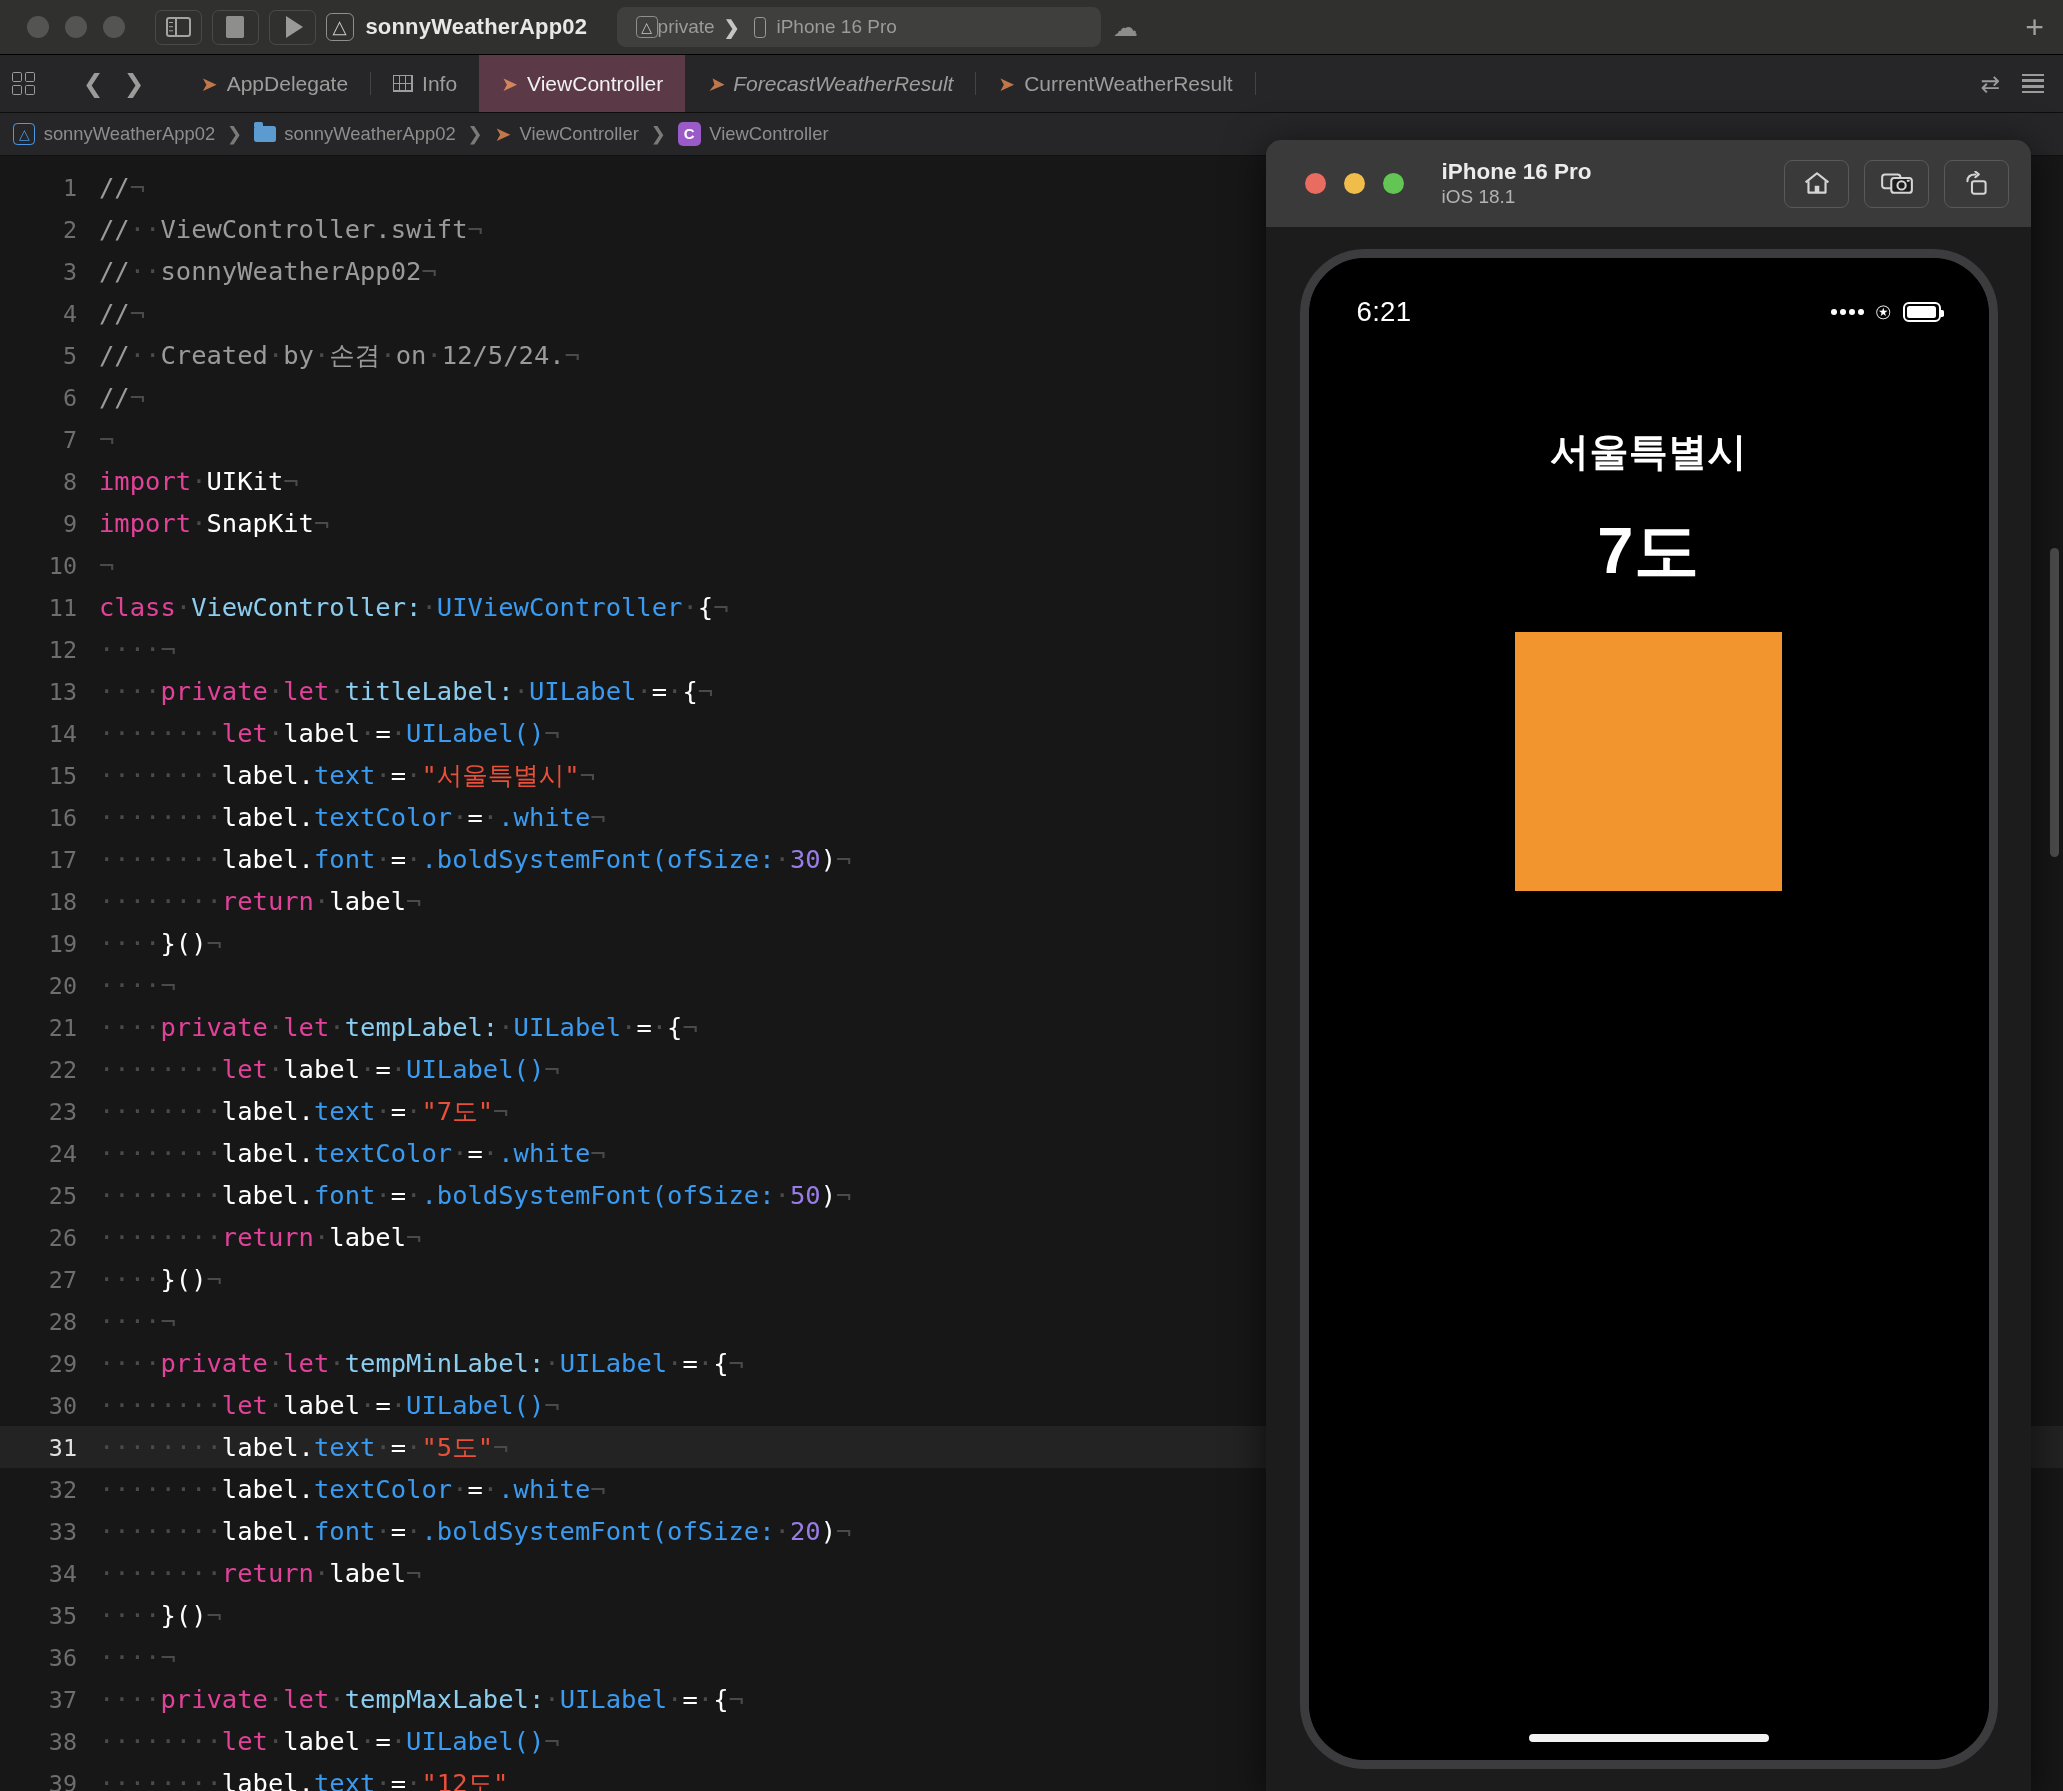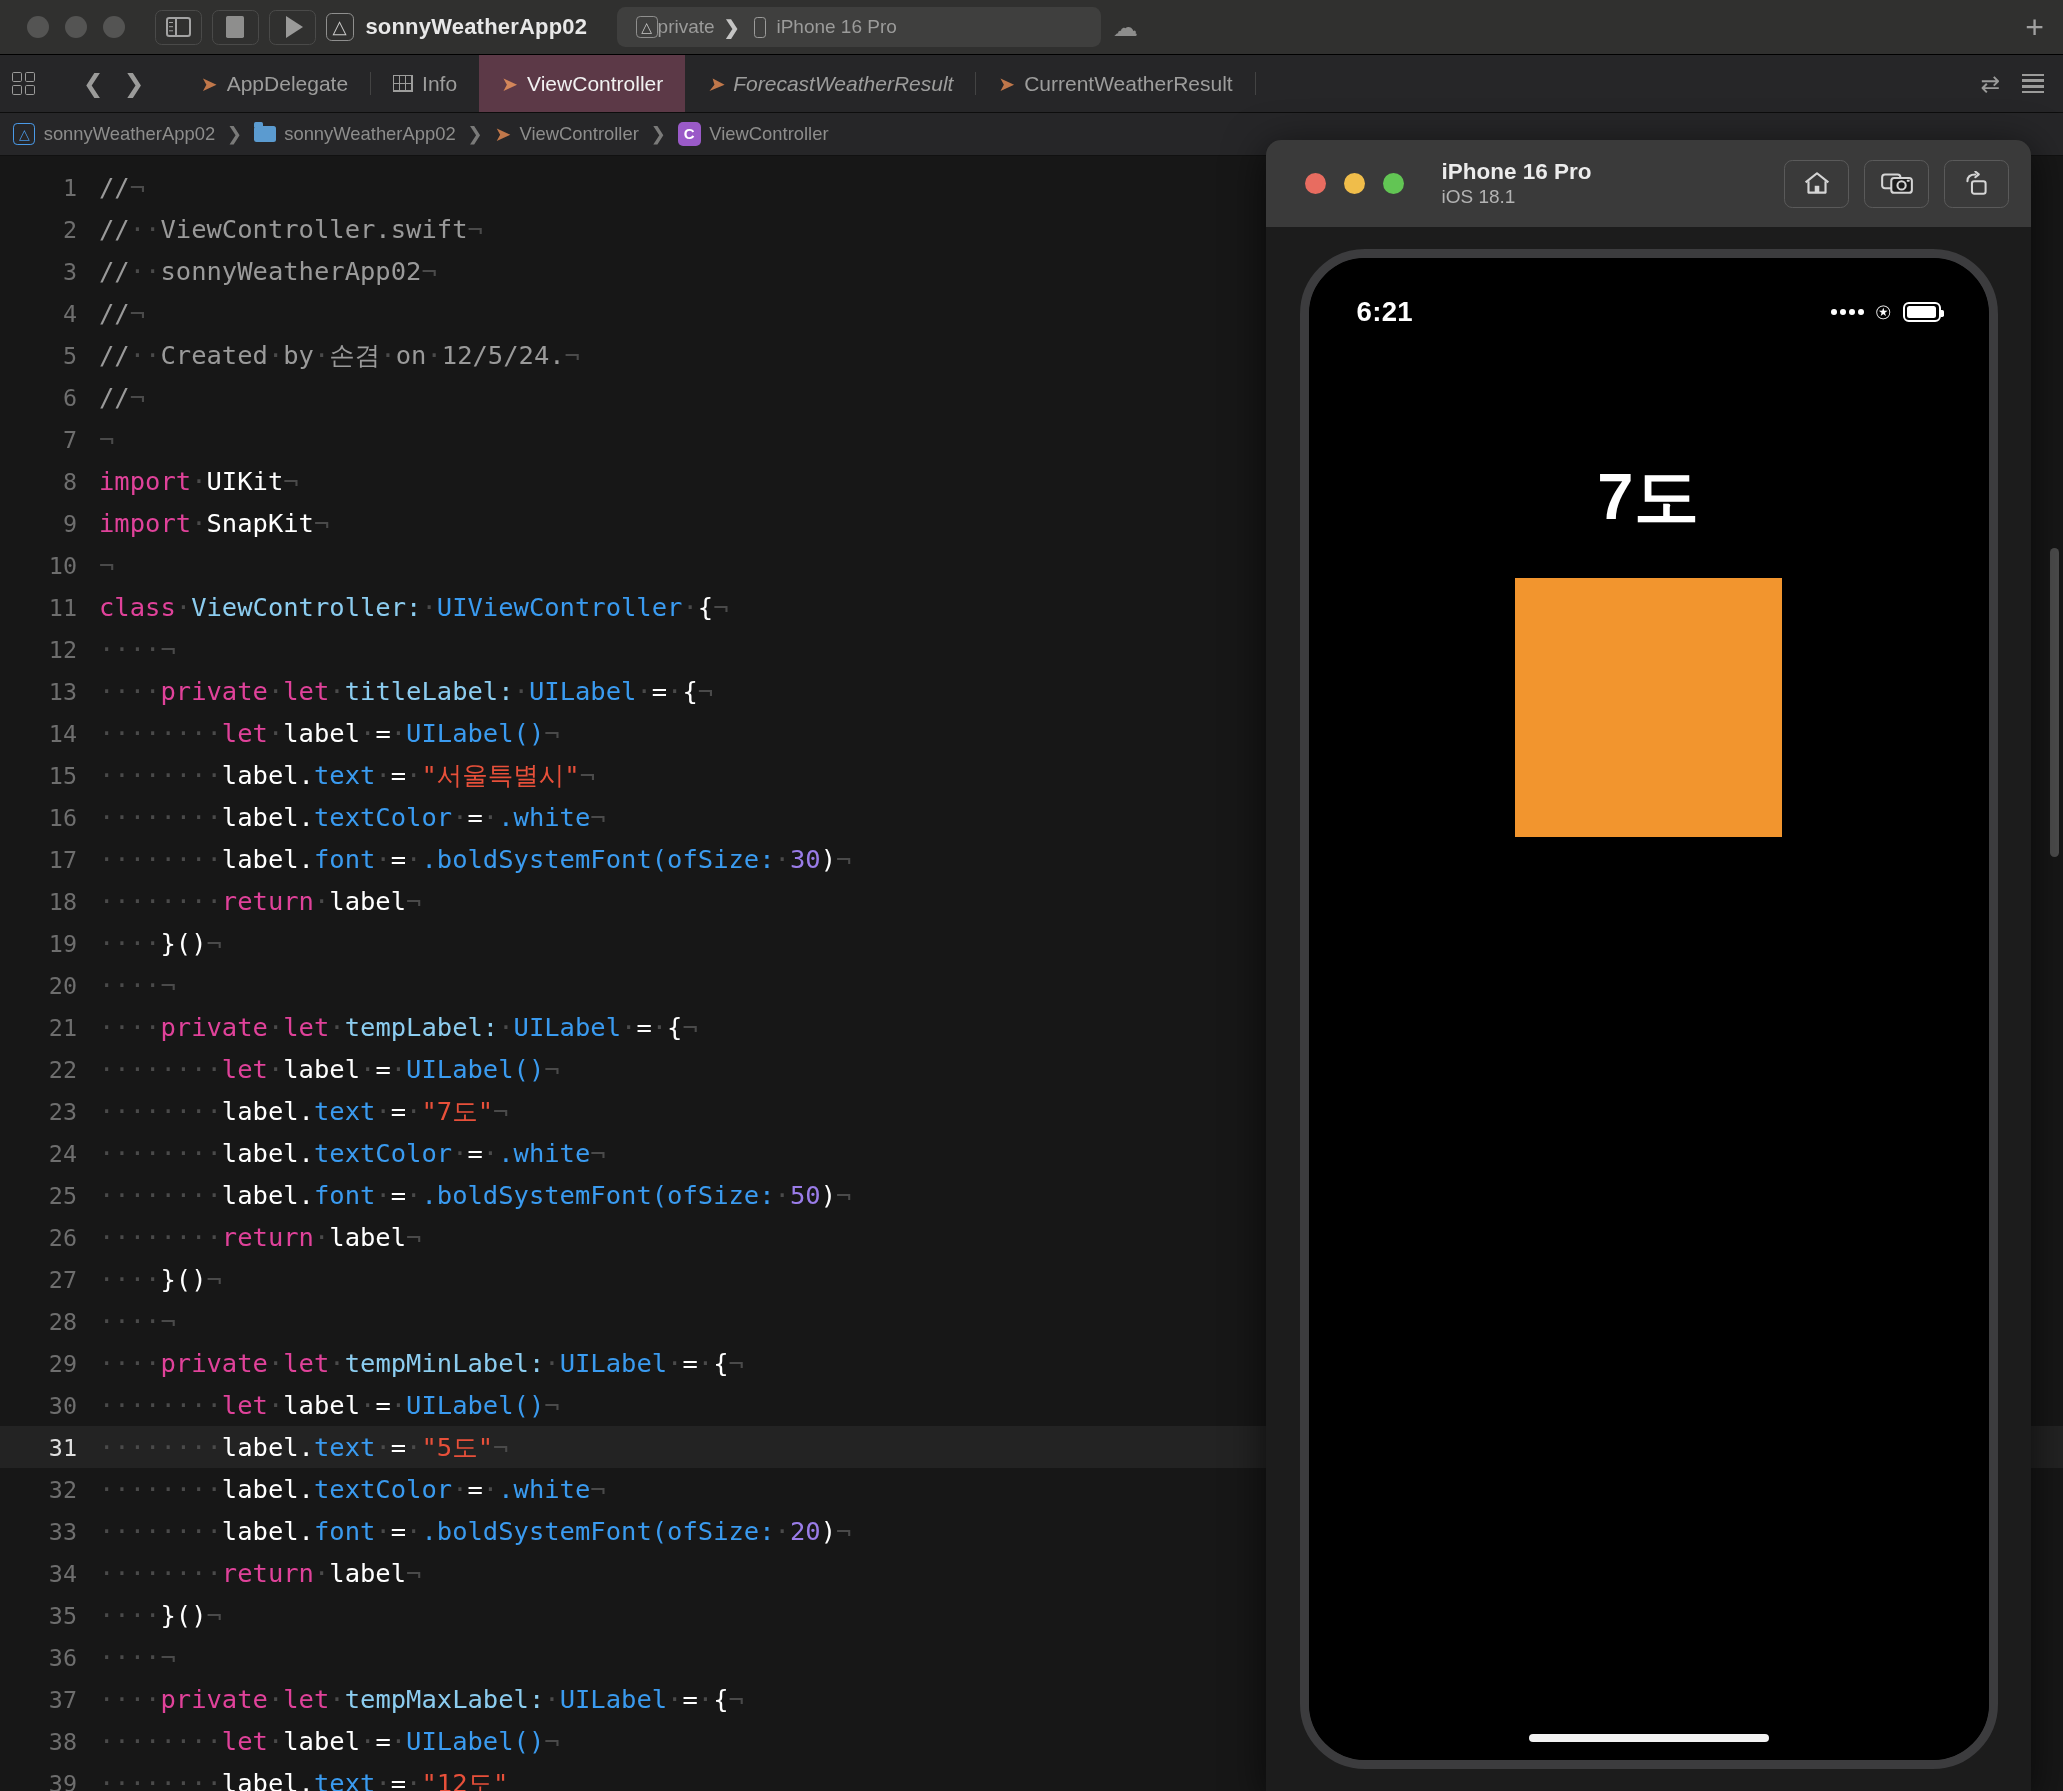--- a/index.html
+++ b/index.html
@@ -248,21 +248,21 @@
     border-radius: 56px;
     overflow: hidden;
   }
 
   .statusbar {
     height: 80px;
     display: flex; align-items: center;
     padding: 28px 48px 0 48px;
     position: relative;
   }
-  .sb-time { font-size: 27.6px; font-weight: 700; color: #fff; letter-spacing: 0.3px; }
+  .sb-time { font-size: 27.6px; font-weight: 400; color: #fff; letter-spacing: 0.3px; }
   .sb-right { margin-left: auto; display: flex; align-items: center; gap: 11.7px; }
   .sb-dots { display: flex; gap: 3.3px; align-items: flex-end; }
   .sb-dots i { width: 5.8px; height: 5.8px; border-radius: 50%; background: #fff; }
   .sb-wifi { font-size: 25px; color: #fff; line-height: 1; }
   .sb-batt {
     width: 38px; height: 20px; border: 2.1px solid #fff; border-radius: 5.8px;
     position: relative; display: flex; align-items: center; padding: 2.1px;
   }
   .sb-batt i { background: #fff; height: 100%; width: 100%; border-radius: 2.5px; }
   .sb-batt:after { content:""; position:absolute; right:-5px; top:5.8px; width:2.5px; height:7.5px; background:#fff; border-radius:0 1.7px 1.7px 0; }
@@ -464,20 +464,21 @@
                   <i></i>
                 </span>
               <span class="sb-wifi">⍟</span>
               <span class="sb-batt">
                   <i></i>
                 </span>
             </span>
           </div>
 
           <div class="app-content">
+            <div class="wx-city">서울특별시</div>
             <div class="wx-temp">7도</div>
             <div class="wx-image" id="wx-img" style="background: rgb(242, 149, 46);"></div>
           </div>
 
           <div class="home-indicator"></div>
         </div>
       </div>
     </div>
   </div>
 

